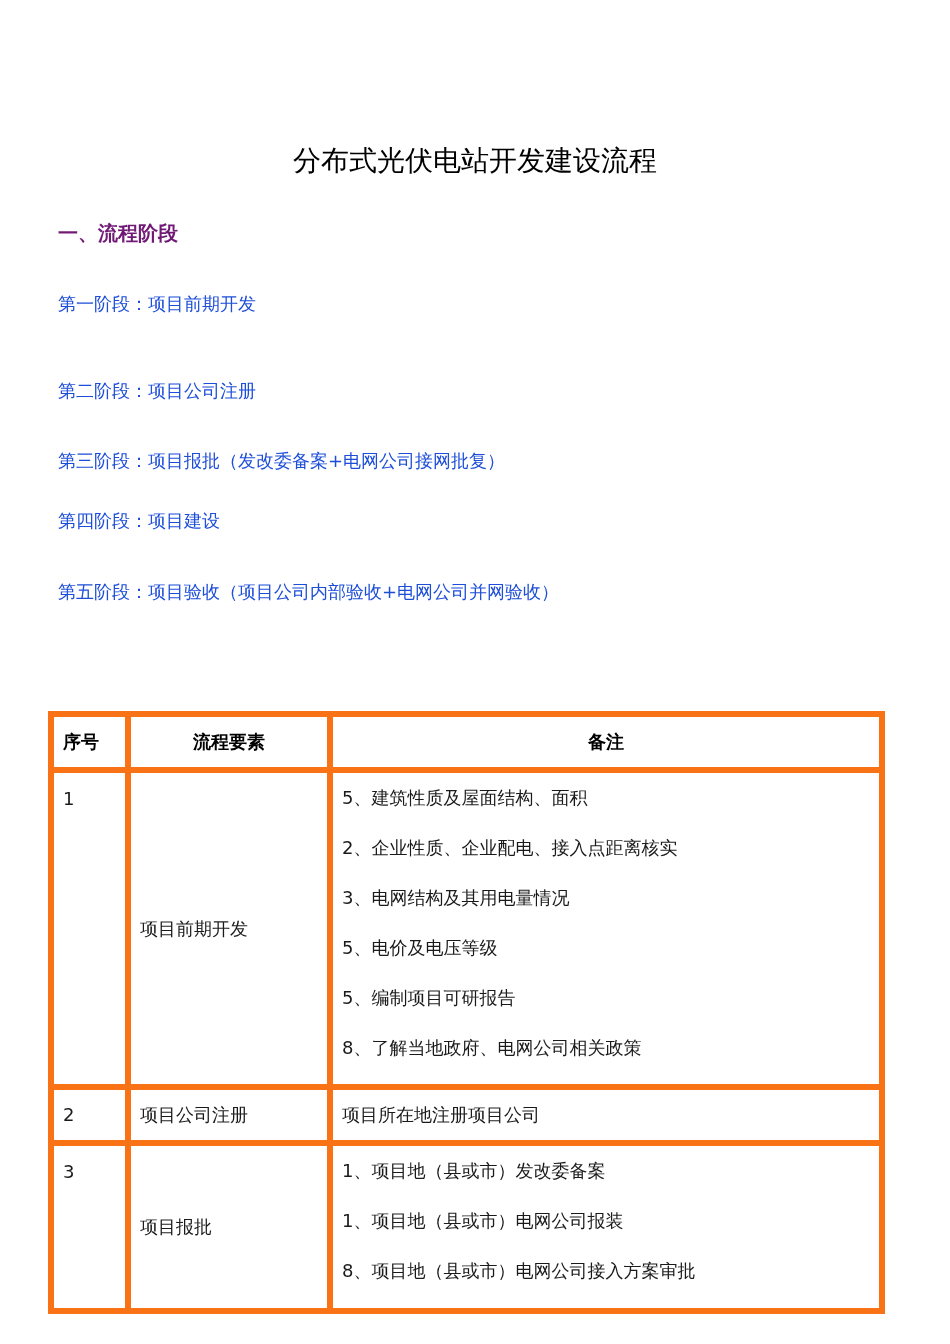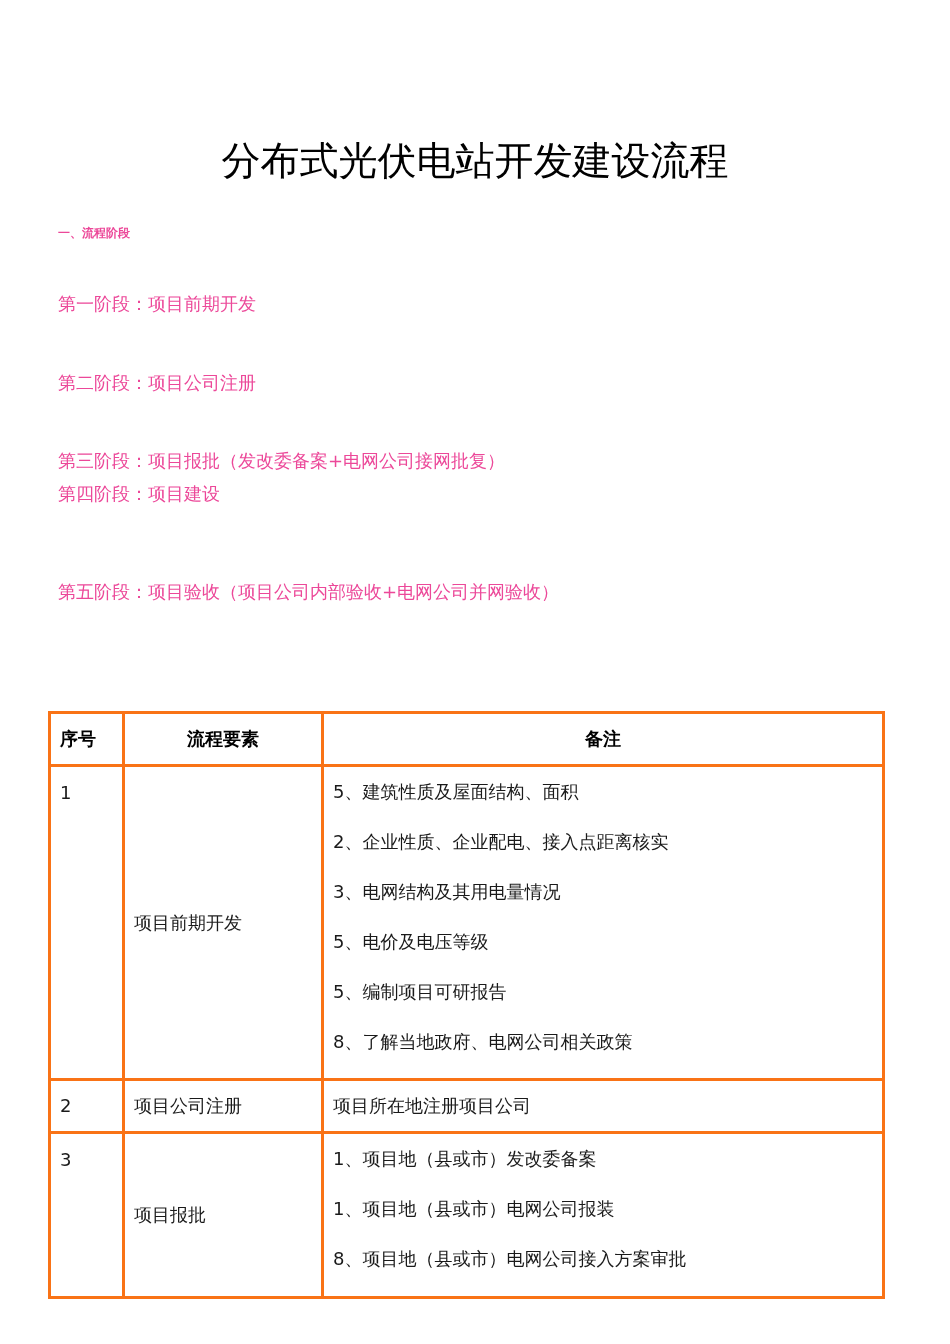--- a/index.html
+++ b/index.html
@@ -3,37 +3,37 @@
 <meta charset="utf-8">
 <style>
   html, body { margin: 0; padding: 0; background: #ffffff; }
   body {
     width: 950px; height: 1344px; position: relative; overflow: hidden;
     font-family: "DejaVu Sans", "Liberation Sans", sans-serif;
     color: #1a1a1a;
   }
   .title {
     position: absolute; left: 0; top: 138px; width: 950px;
-    text-align: center; font-size: 39px; line-height: 46px;
+    text-align: center; font-size: 28px; line-height: 46px;
     font-family: "DejaVu Serif", "Liberation Serif", serif;
     color: #000;
   }
   .section-heading {
     position: absolute; left: 58px; top: 220px;
-    font-size: 12px; font-weight: bold; line-height: 26px; color: #ec4899;
+    font-size: 20px; font-weight: bold; line-height: 26px; color: #701a75;
   }
   .stage {
-    position: absolute; left: 58px; font-size: 18px; line-height: 26px; color: #ec4899;
+    position: absolute; left: 58px; font-size: 18px; line-height: 26px; color: #1d4ed8;
   }
   table.flow {
     position: absolute; left: 48px; top: 711px; width: 837px;
     border-collapse: collapse; font-size: 18px; color: #1a1a1a;
   }
   table.flow td, table.flow th {
-    border: 3px solid #f97316; padding: 0 9px; vertical-align: top;
+    border: 6px solid #f97316; padding: 0 9px; vertical-align: top;
   }
   table.flow th {
     height: 50px; vertical-align: middle; font-weight: bold; color: #000;
   }
   .col-no { width: 53px; }
   .col-el { width: 178px; }
   th.col-no { text-align: left; }
   th.col-el, th.col-note { }
   .cell-num { padding-top: 13px !important; line-height: 26px; }
   .cell-el { vertical-align: middle !important; line-height: 26px; }
@@ -45,23 +45,23 @@
 </style>
 </head>
 <body>
 
 <div>
   <div class="title">分布式光伏电站开发建设流程</div>
 
   <div class="section-heading">一、流程阶段</div>
 
   <div class="stage" style="top:291px">第一阶段：项目前期开发</div>
-  <div class="stage" style="top:370px">第二阶段：项目公司注册</div>
+  <div class="stage" style="top:378px">第二阶段：项目公司注册</div>
   <div class="stage" style="top:448px">第三阶段：项目报批（发改委备案+电网公司接网批复）</div>
-  <div class="stage" style="top:481px">第四阶段：项目建设</div>
+  <div class="stage" style="top:508px">第四阶段：项目建设</div>
   <div class="stage" style="top:579px">第五阶段：项目验收（项目公司内部验收+电网公司并网验收）</div>
 
   <table class="flow">
     <thead>
       <tr>
         <th class="col-no">序号</th>
         <th class="col-el">流程要素</th>
         <th class="col-note">备注</th>
       </tr>
     </thead>

